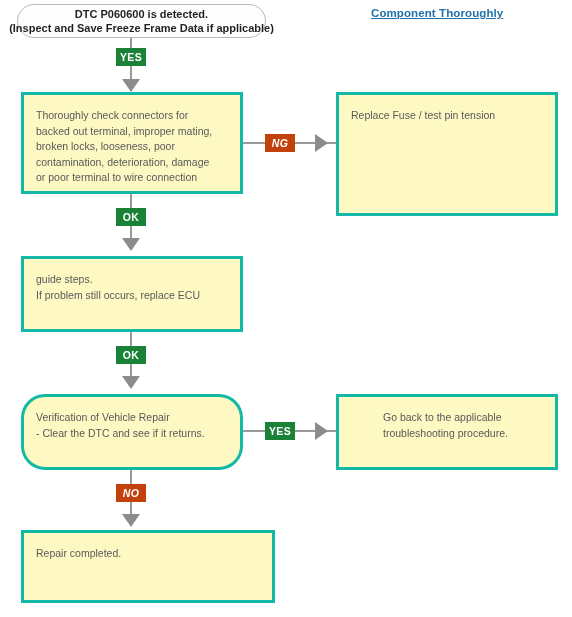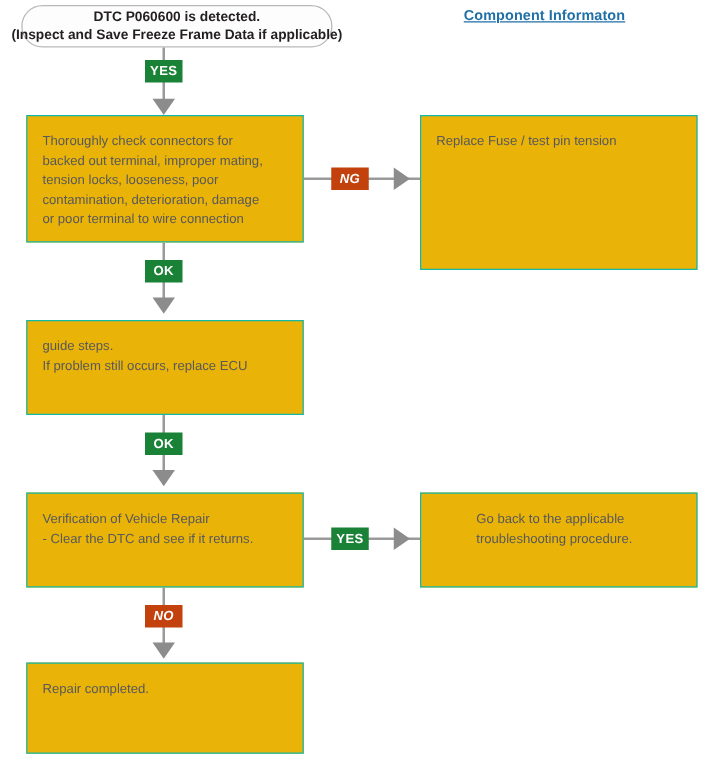--- a/index.html
+++ b/index.html
@@ -56,22 +56,22 @@
   .start-node .ln {
     font-size: 11px;
     font-weight: bold;
     color: #231f20;
     white-space: nowrap;
   }
 
   
   .box {
     position: absolute;
-    border: 1px solid #14b8a6;
-    background: #eab308;
+    border: 3px solid #14b8a6;
+    background: #fef9c3;
     box-sizing: border-box;
     padding: 13px 12px 8px 12px;
   }
   .box .ln {
     font-size: 10.5px;
     color: #58595b;
     line-height: 15.5px;
     white-space: nowrap;
   }
 
@@ -115,35 +115,35 @@
     cursor: pointer;
   }
   .badge.green { background: #1a8237; }
   .badge.red   { background: #c2410c; font-style: italic; }
 </style>
 </head>
 <body>
 
 <div id="canvas">
 
-  <a class="comp-link" href="#">Component Informaton</a>
+  <a class="comp-link" href="#">Component Thoroughly</a>
 
   <div class="start-node">
     <div class="ln">DTC P060600 is detected.</div>
     <div class="ln">(Inspect and Save Freeze Frame Data if applicable)</div>
   </div>
 
   <div class="vline" style="left:130px; top:38px; height:48px;"></div>
   <div class="arrow-down" style="left:122px; top:79px;"></div>
   <div class="badge green" style="left:116px; top:48px; width:30px;">YES</div>
 
   <div class="box" style="left:21px; top:92px; width:222px; height:102px;">
     <div class="ln">Thoroughly check connectors for</div>
     <div class="ln">backed out terminal, improper mating,</div>
-    <div class="ln">tension locks, looseness, poor</div>
+    <div class="ln">broken locks, looseness, poor</div>
     <div class="ln">contamination, deterioration, damage</div>
     <div class="ln">or poor terminal to wire connection</div>
   </div>
 
   <div class="hline" style="left:243px; top:142px; width:93px;"></div>
   <div class="arrow-right" style="left:315px; top:134px;"></div>
   <div class="badge red" style="left:265px; top:134px; width:30px;">NG</div>
 
   <div class="box" style="left:336px; top:92px; width:222px; height:124px;">
     <div class="ln">Replace Fuse / test pin tension</div>
@@ -155,35 +155,35 @@
 
   <div class="box" style="left:21px; top:256px; width:222px; height:76px;">
     <div class="ln">guide steps.</div>
     <div class="ln">If problem still occurs, replace ECU</div>
   </div>
 
   <div class="vline" style="left:130px; top:332px; height:48px;"></div>
   <div class="arrow-down" style="left:122px; top:376px;"></div>
   <div class="badge green" style="left:116px; top:346px; width:30px;">OK</div>
 
-  <div class="box" style="left:21px; top:394px; width:222px; height:76px;">
+  <div class="box" style="left:21px; top:394px; width:222px; height:76px;border-radius:24px;">
     <div class="ln">Verification of Vehicle Repair</div>
     <div class="ln">- Clear the DTC and see if it returns.</div>
   </div>
 
   <div class="hline" style="left:243px; top:430px; width:93px;"></div>
   <div class="arrow-right" style="left:315px; top:422px;"></div>
   <div class="badge green" style="left:265px; top:422px; width:30px;">YES</div>
 
   <div class="box" style="left:336px; top:394px; width:222px; height:76px;padding-left:44px;">
     <div class="ln">Go back to the applicable</div>
     <div class="ln">troubleshooting procedure.</div>
   </div>
 
   <div class="vline" style="left:130px; top:470px; height:48px;"></div>
   <div class="arrow-down" style="left:122px; top:514px;"></div>
   <div class="badge red" style="left:116px; top:484px; width:30px;">NO</div>
 
-  <div class="box" style="left:21px; top:530px; width:222px; height:73px;">
+  <div class="box" style="left:21px; top:530px; width:254px; height:73px;">
     <div class="ln">Repair completed.</div>
   </div>
 
 </div>
 
 </body></html>

